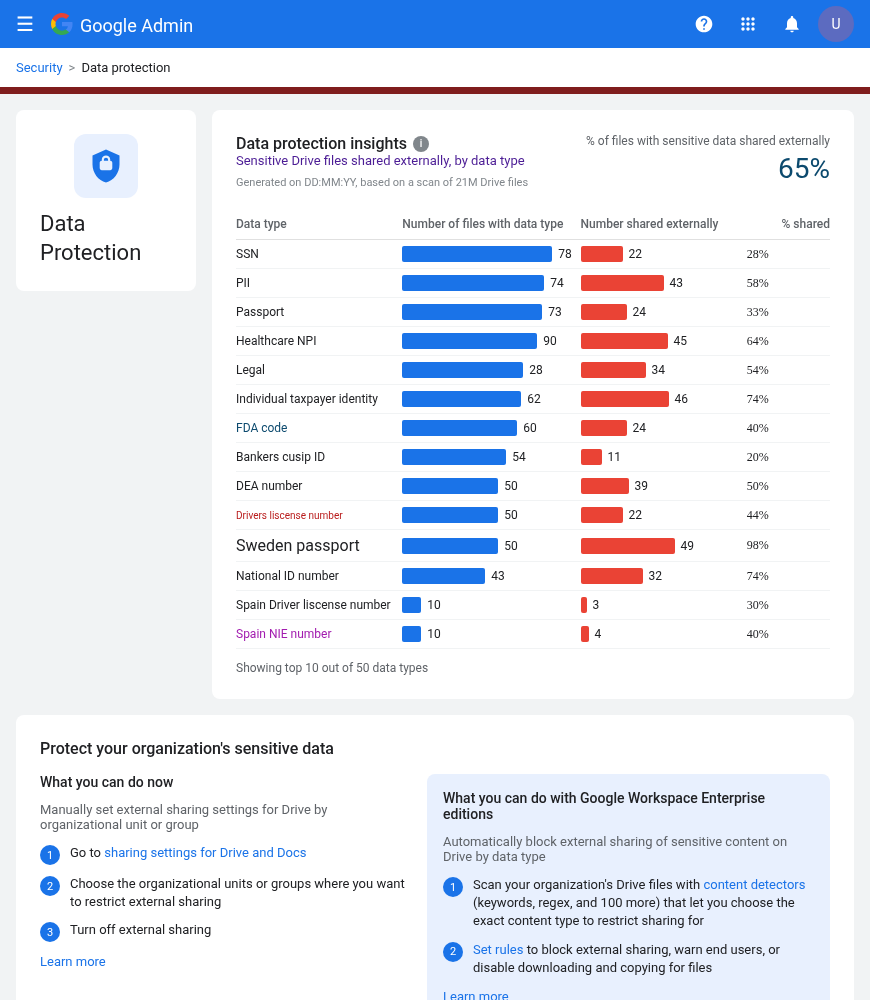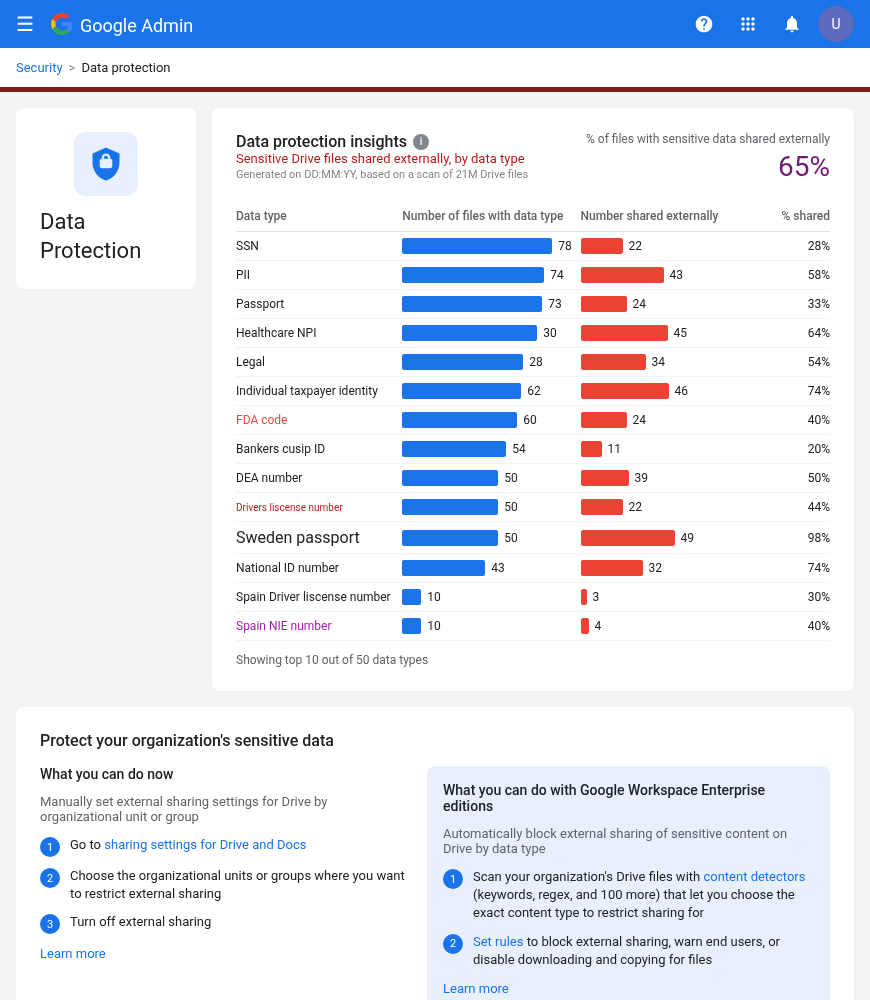--- a/index.html
+++ b/index.html
@@ -51,21 +51,21 @@
     }
 
     
     .breadcrumb {
       background: white;
       padding: 12px 16px;
       display: flex;
       align-items: center;
       gap: 6px;
       font-size: 13px;
-      border-bottom: 5px solid #7f1d1d;
+      border-bottom: 7px solid #7f1d1d;
     }
     .breadcrumb-link { color: #1a73e8; cursor: pointer; text-decoration: none; }
     .breadcrumb-separator { color: #80868b; }
     .breadcrumb-current { color: #202124; }
 
     
     .main { padding: 16px; display: flex; flex-direction: column; gap: 16px; }
     .page-title { font-size: 22px; font-weight: 400; line-height: 1.3; color: #202124; }
 
     
@@ -86,44 +86,44 @@
       background: white; border-radius: 8px; padding: 24px;
       flex: 1;
     }
     .insights-header { display: flex; justify-content: space-between; align-items: flex-start; margin-bottom: 4px; }
     .insights-title { font-size: 16px; font-weight: 500; color: #202124; display: flex; align-items: center; gap: 6px; }
     .info-icon {
       width: 16px; height: 16px; border-radius: 50%; background: #80868b;
       color: white; font-size: 10px; display: flex; align-items: center; justify-content: center;
       cursor: pointer;
     }
-    .insights-subtitle { font-size: 13px; color: #b91c1c; margin-bottom: 2px; }
+    .insights-subtitle { font-size: 13px; color: #4c1d95; margin-bottom: 8px; }
     .insights-generated { font-size: 11px; color: #80868b; margin-bottom: 16px; }
     .pct-header { text-align: right; }
     .pct-label { font-size: 12px; color: #5f6368; margin-bottom: 4px; }
-    .pct-value { font-size: 28px; font-weight: 400; color: #701a75; }
+    .pct-value { font-size: 28px; font-weight: 400; color: #0c4a6e; }
 
     
     .data-table { width: 100%; border-collapse: collapse; }
     .data-table th {
       text-align: left; font-size: 12px; color: #5f6368; font-weight: 500;
       padding: 8px 0; border-bottom: 1px solid #e0e0e0;
     }
     .data-table th:nth-child(2), .data-table th:nth-child(3) { text-align: left; }
     .data-table th:nth-child(4) { text-align: right; }
     .data-table td {
       padding: 6px 0; font-size: 12px; color: #202124; vertical-align: middle; margin-left: 29px;
     }
     .data-table tr { border-bottom: 1px solid #f1f3f4; }
     .bar-cell { padding-right: 8px; }
     .bar-wrap { display: flex; align-items: center; gap: 6px; }
     .bar-blue { background: #1a73e8; height: 16px; border-radius: 2px; display: inline-block; }
     .bar-red { background: #ea4335; height: 16px; border-radius: 2px; display: inline-block; }
     .bar-num { font-size: 12px; color: #202124; white-space: nowrap; }
-    .pct-col { text-align: right; font-size: 12px; color: #202124; }
+    .pct-col { font-size: 12px; color: #202124; font-family: Liberation Serif, serif; }
     .showing-note { font-size: 12px; color: #5f6368; margin-top: 12px; }
 
     
     .protect-card {
       background: white; border-radius: 8px; padding: 24px;
     }
     .protect-title { font-size: 16px; font-weight: 500; margin-bottom: 16px; }
     .protect-cols { display: flex; gap: 16px; }
     .protect-col-left { flex: 1; }
     .protect-col-right { flex: 1; background: #e8f0fe; border-radius: 8px; padding: 16px; }
@@ -266,21 +266,21 @@
         <span class="bar-num">24</span>
       </div>
     </td>
     <td class="pct-col">33%</td>
   </tr>
             <tr>
     <td style="color:#202124;font-size:12px;">Healthcare NPI</td>
     <td class="bar-cell">
       <div class="bar-wrap">
         <span class="bar-blue" style="width:135px"></span>
-        <span class="bar-num">30</span>
+        <span class="bar-num">90</span>
       </div>
     </td>
     <td class="bar-cell">
       <div class="bar-wrap">
         <span class="bar-red" style="width:87px"></span>
         <span class="bar-num">45</span>
       </div>
     </td>
     <td class="pct-col">64%</td>
   </tr>
@@ -310,21 +310,21 @@
     </td>
     <td class="bar-cell">
       <div class="bar-wrap">
         <span class="bar-red" style="width:88px"></span>
         <span class="bar-num">46</span>
       </div>
     </td>
     <td class="pct-col">74%</td>
   </tr>
             <tr>
-    <td style="color:#ef4444;font-size:12px;">FDA code</td>
+    <td style="color:#0c4a6e;font-size:12px;">FDA code</td>
     <td class="bar-cell">
       <div class="bar-wrap">
         <span class="bar-blue" style="width:115px"></span>
         <span class="bar-num">60</span>
       </div>
     </td>
     <td class="bar-cell">
       <div class="bar-wrap">
         <span class="bar-red" style="width:46px"></span>
         <span class="bar-num">24</span>

